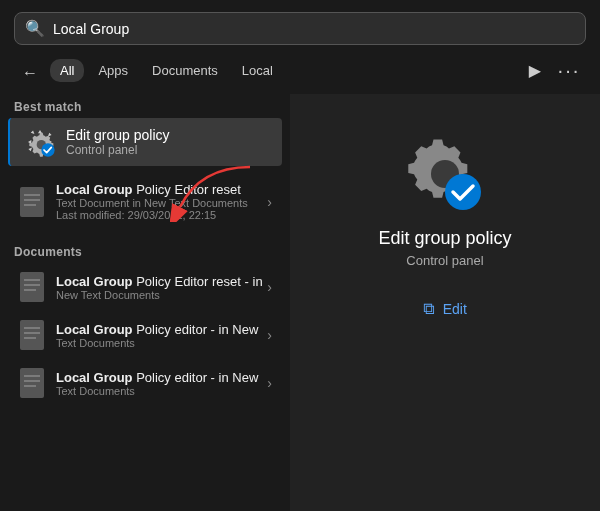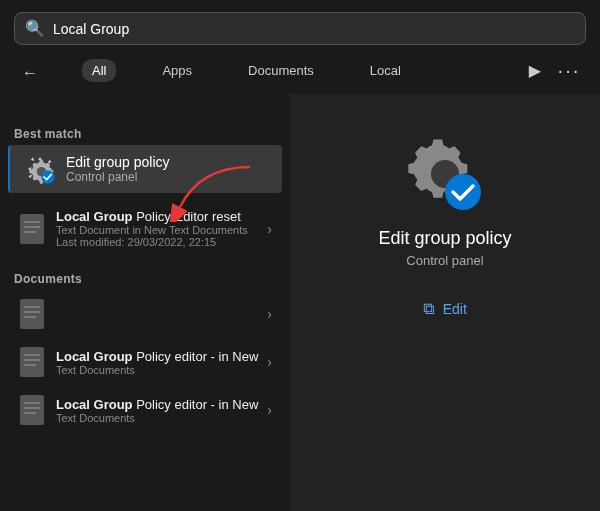--- a/index.html
+++ b/index.html
@@ -38,21 +38,20 @@
       padding: 0 14px 8px 14px;
     }
     .tab-btn {
       background: transparent;
       border: none;
       color: #ccc;
       font-size: 13px;
       padding: 4px 10px;
       border-radius: 10px;
       cursor: pointer;
-      margin-left: 32px;
     }
     .tab-btn.active {
       background: #3a3a3a;
       color: #fff;
     }
     .tab-back {
       background: transparent;
       border: none;
       color: #ccc;
       font-size: 16px;
@@ -80,21 +79,20 @@
       overflow-y: auto;
       padding: 0 0 8px 0;
     }
 
     .section-label {
       font-size: 12px;
       color: #aaa;
       padding: 6px 14px 4px 14px;
       font-weight: 600;
       letter-spacing: 0.3px;
-      margin-top: 27px;
     }
 
     .best-match-item {
       display: flex;
       align-items: center;
       gap: 10px;
       padding: 8px 14px;
       background: #3a3a3a;
       margin: 0 8px;
       border-radius: 4px;
@@ -272,20 +270,26 @@
 
       <div class="doc-item">
         <div class="doc-icon">
           <svg width="24" height="30" viewBox="0 0 24 30">
             <rect x="0" y="0" width="24" height="30" rx="2" fill="#555"></rect>
             <line x1="4" y1="8" x2="20" y2="8" stroke="#888" stroke-width="1.5"></line>
             <line x1="4" y1="13" x2="20" y2="13" stroke="#888" stroke-width="1.5"></line>
             <line x1="4" y1="18" x2="16" y2="18" stroke="#888" stroke-width="1.5"></line>
           </svg>
         </div>
+        <div class="doc-text">
+          <div class="title">
+            <span class="bold">Local Group</span> Policy Editor reset - in
+          </div>
+          <div class="meta">New Text Documents</div>
+        </div>
         <span class="chevron">›</span>
       </div>
 
       <div class="doc-item">
         <div class="doc-icon">
           <svg width="24" height="30" viewBox="0 0 24 30">
             <rect x="0" y="0" width="24" height="30" rx="2" fill="#555"></rect>
             <line x1="4" y1="8" x2="20" y2="8" stroke="#888" stroke-width="1.5"></line>
             <line x1="4" y1="13" x2="20" y2="13" stroke="#888" stroke-width="1.5"></line>
             <line x1="4" y1="18" x2="16" y2="18" stroke="#888" stroke-width="1.5"></line>

